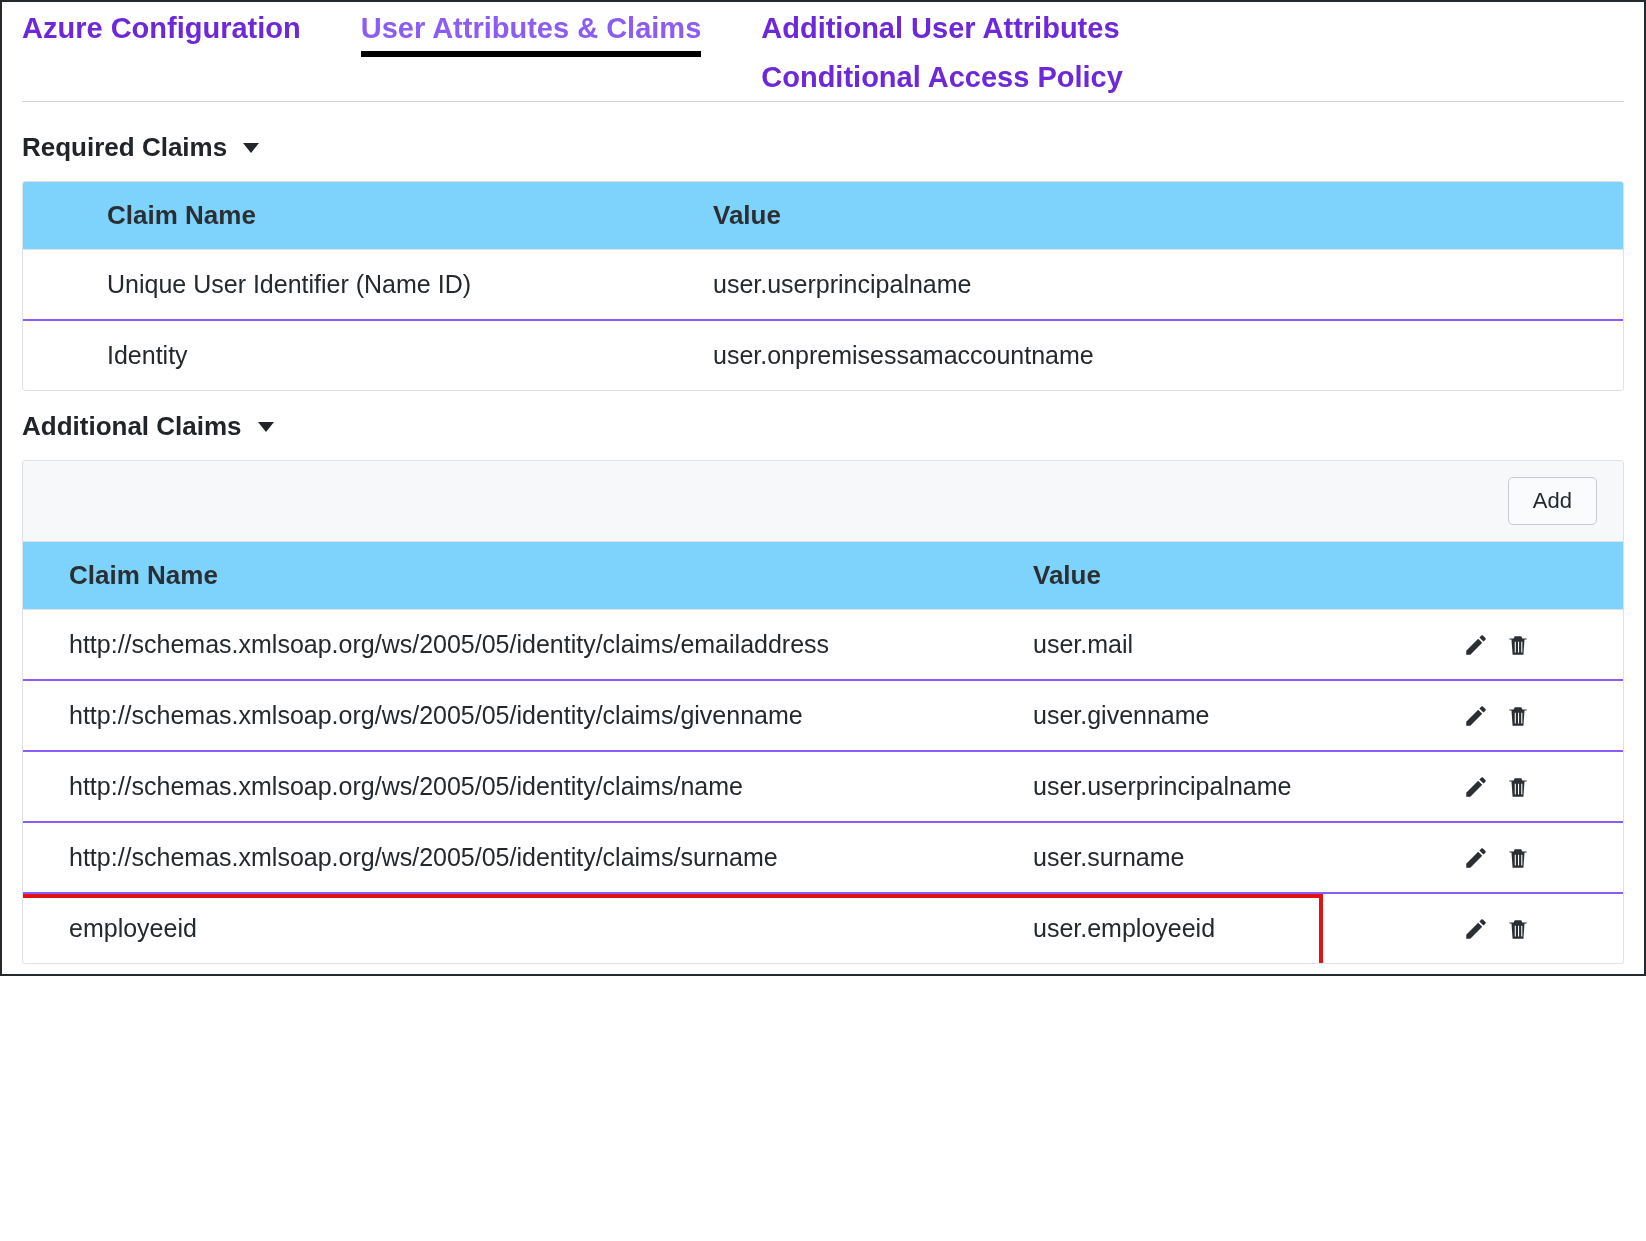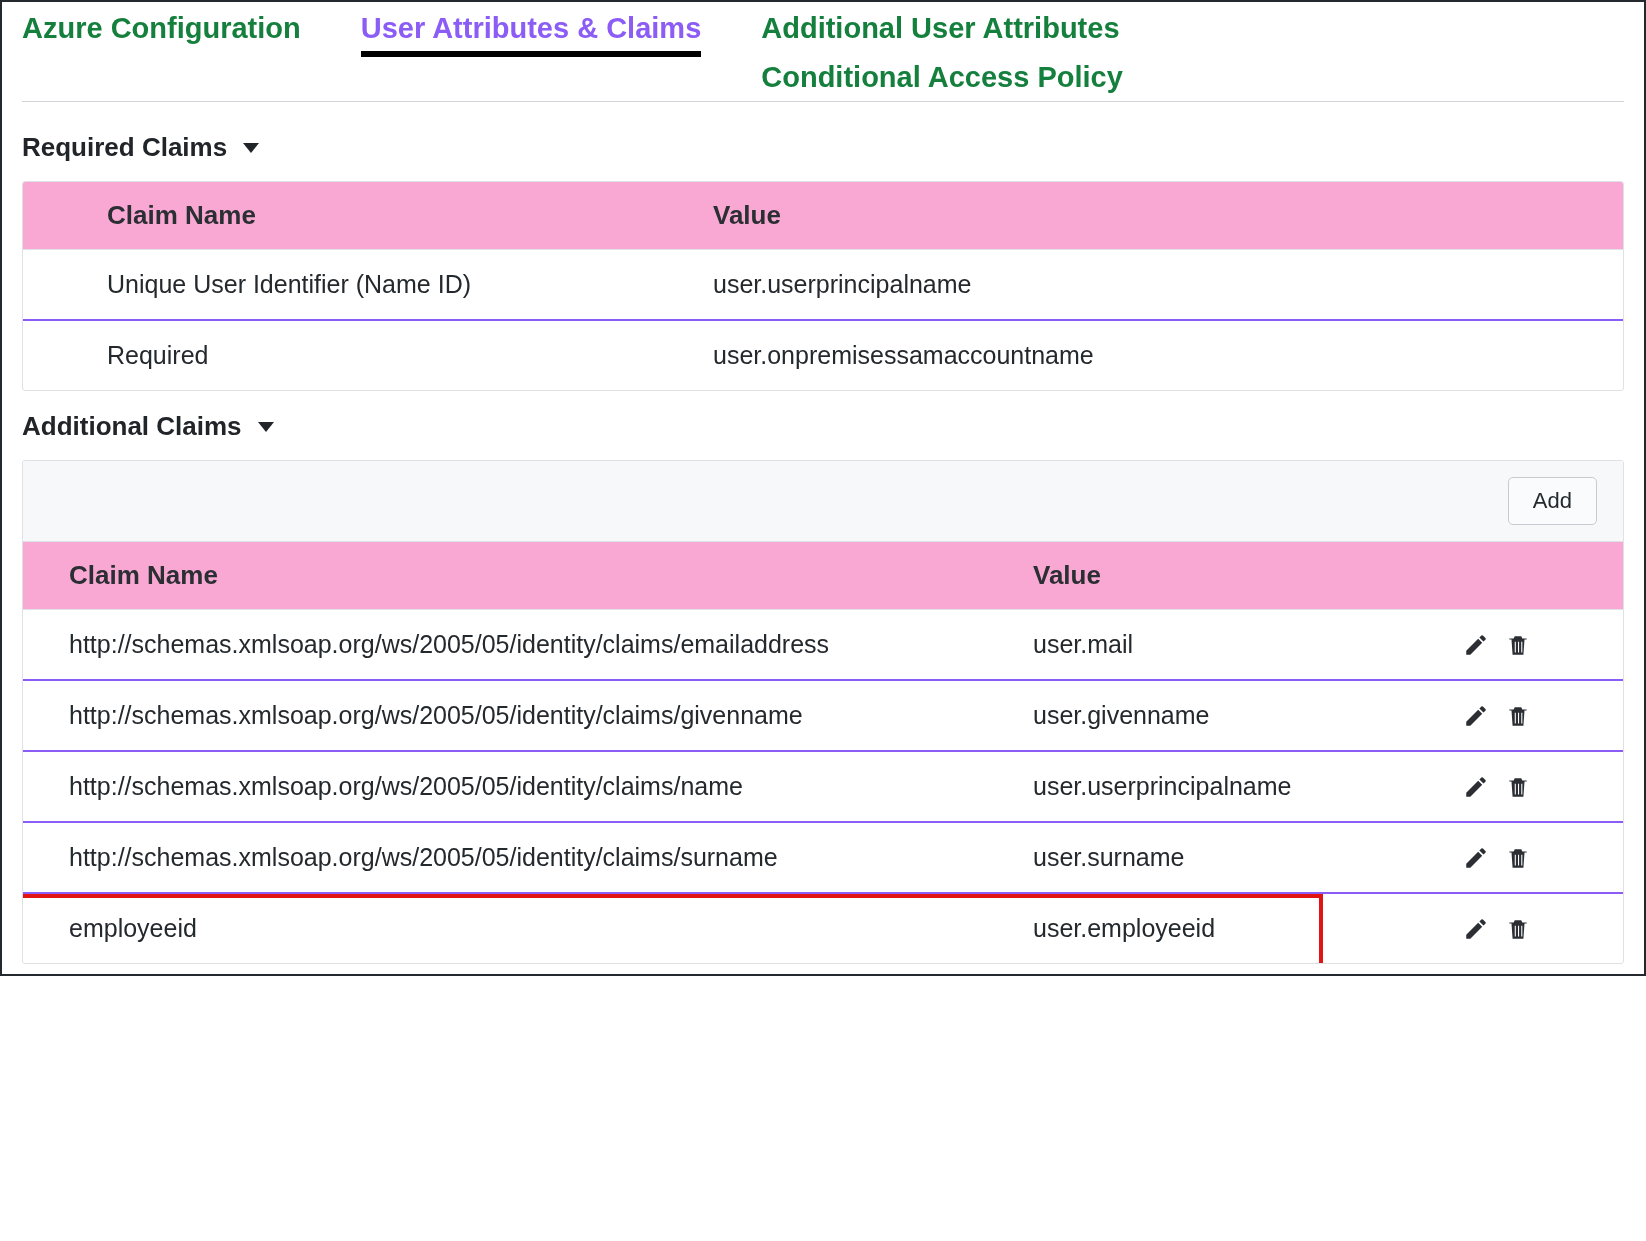--- a/index.html
+++ b/index.html
@@ -19,21 +19,21 @@
     padding-bottom: 5px;
     align-items: flex-start;
   }
   .tab {
     font-size: 29px;
     font-weight: 700;
     cursor: pointer;
     padding-bottom: 6px;
     white-space: nowrap;
   }
-  .tab-link { color: #15803d; }
+  .tab-link { color: #6d28d9; }
   .tab-active {
     color: #8b5cf6;
     border-bottom: 6px solid #000000;
   }
   .tab-stack { display: flex; flex-direction: column; gap: 14px; }
   .section-header {
     display: flex;
     align-items: center;
     gap: 16px;
     font-size: 26px;
@@ -47,21 +47,21 @@
     border-left: 8px solid transparent;
     border-right: 8px solid transparent;
     border-top: 10px solid #212529;
   }
   .tbl {
     border: 1px solid #dfe2e5;
     border-radius: 3px;
     overflow: hidden;
   }
   .tbl-head {
-    background: #f9a8d4;
+    background: #7dd3fc;
     display: flex;
     padding: 18px 0;
     border-bottom: 1px solid #dfe2e5;
     font-weight: 700;
     font-size: 26px;
     color: #2b2f33;
   }
   .tbl-row {
     display: flex;
     align-items: center;
@@ -131,21 +131,21 @@
   <div class="tbl-head">
     <div class="req-col1">Claim Name</div>
     <div class="req-col2">Value</div>
   </div>
   <div id="required-rows">
       <div class="tbl-row">
         <div class="req-col1">Unique User Identifier (Name ID)</div>
         <div class="req-col2">user.userprincipalname</div>
       </div>
       <div class="tbl-row">
-        <div class="req-col1">Required</div>
+        <div class="req-col1">Identity</div>
         <div class="req-col2">user.onpremisessamaccountname</div>
       </div>
     </div>
 </div>
 
 <div class="section-header">
   <span>Additional Claims</span>
   <span class="caret-down"></span>
 </div>
 

